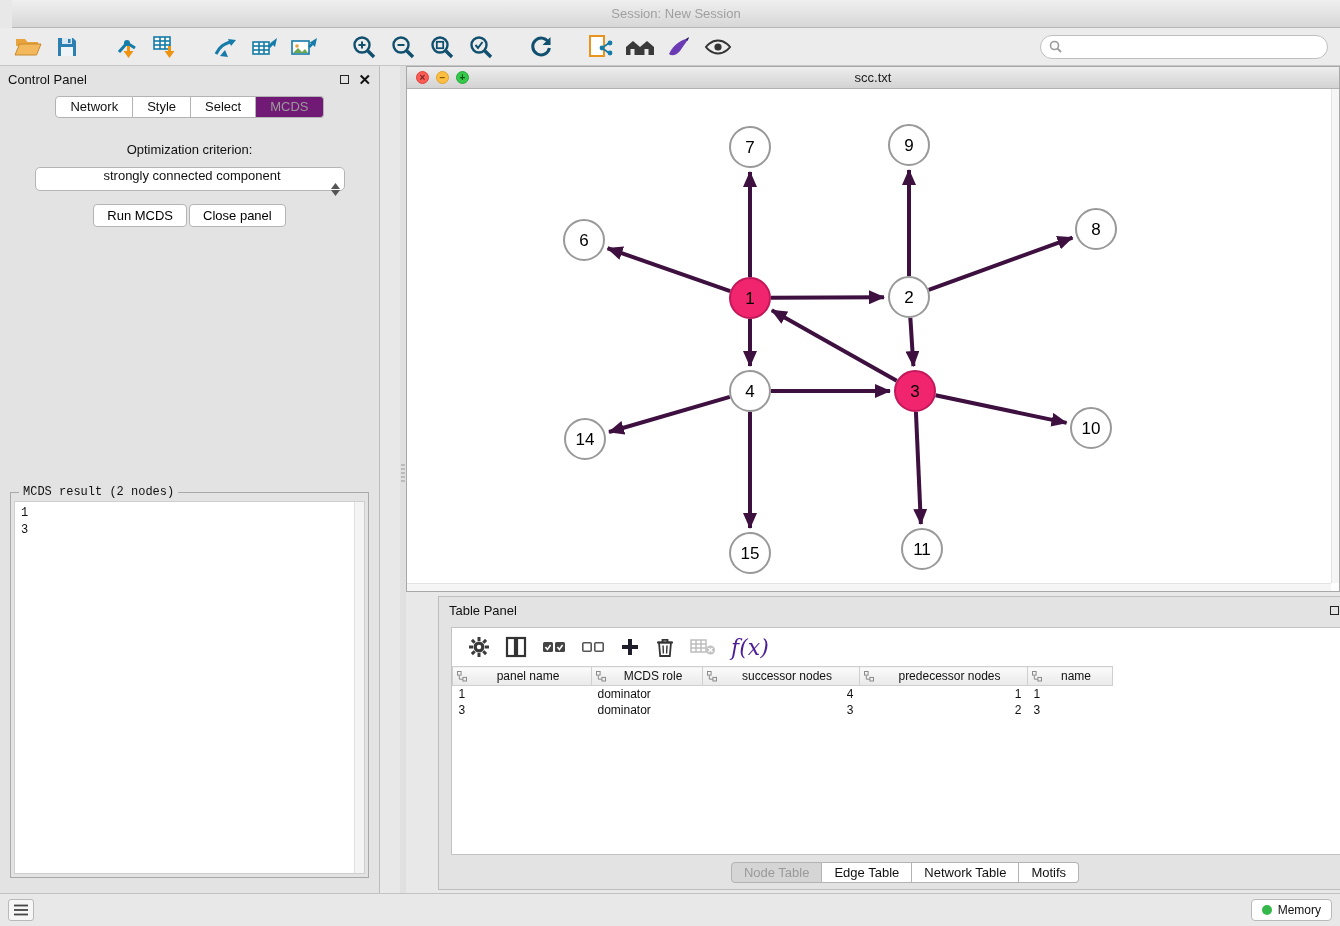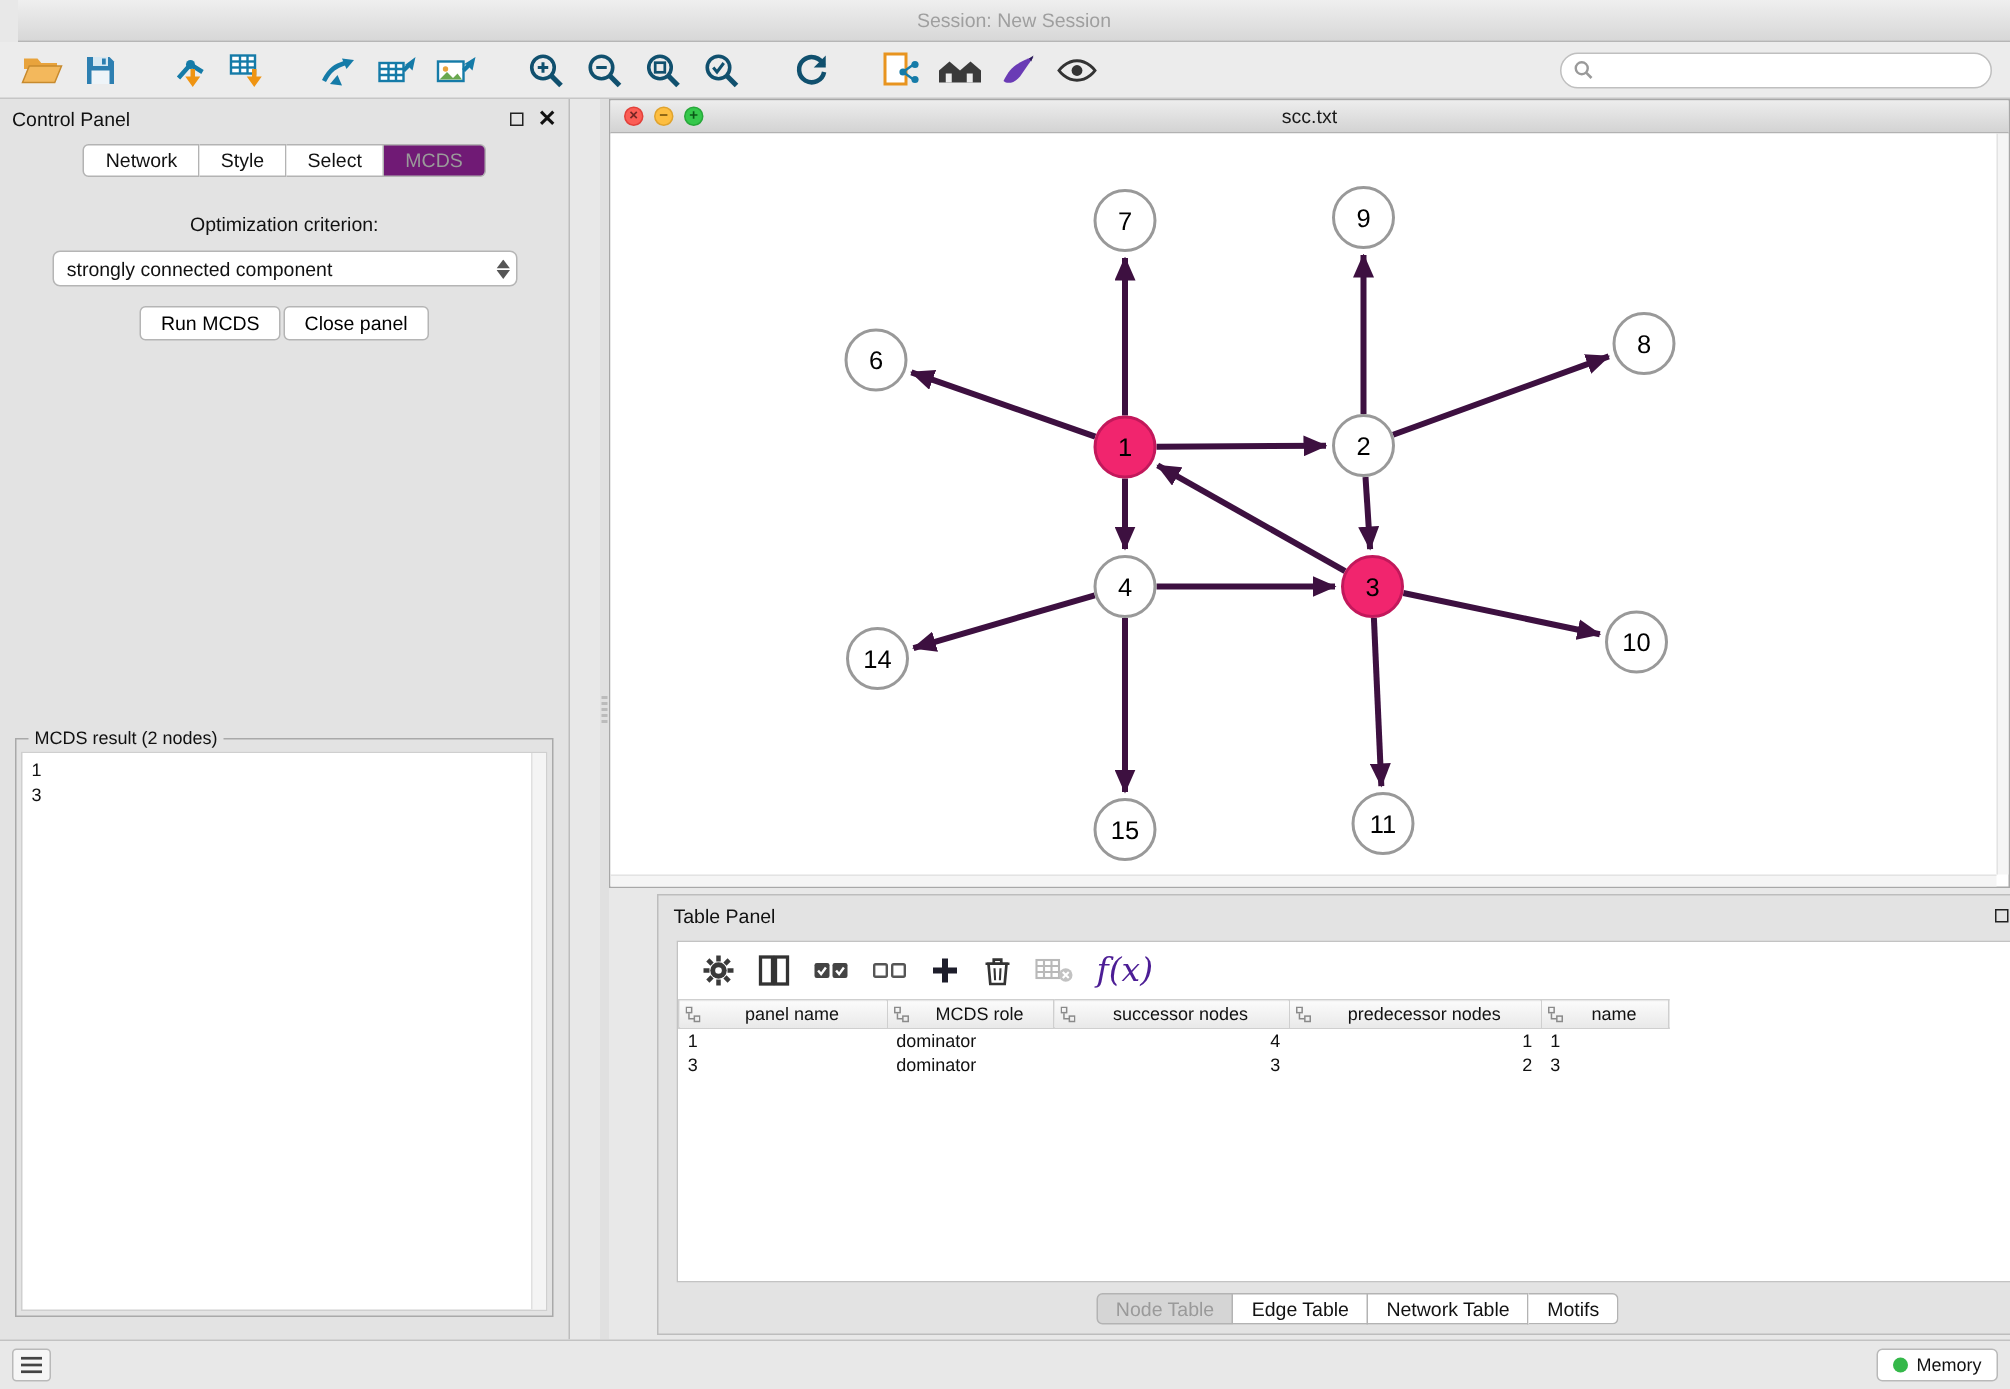--- a/index.html
+++ b/index.html
@@ -48,31 +48,32 @@
     height:22px; line-height:20px; padding:0 14px; background:#fff;
     border:1px solid #b3b3b3; border-left:none; font-size:13px; text-align:center;
   }
   .cp-tab:first-child { border-left:1px solid #b3b3b3; border-radius:4px 0 0 4px; }
   .cp-tab:last-child { border-radius:0 4px 4px 0; }
   .cp-tab.active { background:#701a75; color:#9a9a9a; }
   .cp-opt-label { text-align:center; margin-top:24px; font-size:13px; }
   .cp-select {
     width:310px; height:24px; margin:10px auto 0 auto; background:#fff;
     border:1px solid #b5b5b5; border-radius:5px; display:flex; align-items:center;
-    padding:0 4px 0 9px; font-size:13px;
+    padding:0 4px 0 9px; font-size:13px;flex-direction:column;
   }
   .cp-select .stepper { margin-left:auto; display:flex; flex-direction:column; gap:1px; align-items:center; }
   .cp-buttons { display:flex; justify-content:center; gap:2px; margin-top:13px; }
   .cp-btn {
     height:23px; padding:0 13px; background:#fff; border:1px solid #b5b5b5;
     border-radius:4px; font-size:13px; line-height:21px;
   }
   .result-group {
     position:absolute; left:10px; right:10px; top:426px; height:386px;
     border:1px solid #a9a9a9;
+    font-family:Liberation Mono, monospace;
   }
   .result-legend {
     position:absolute; top:-8px; left:8px; background:#e3e3e3; padding:0 4px; font-size:12px;
   }
   .result-area {
     position:absolute; left:3px; right:3px; top:8px; bottom:3px; background:#fff;
     border:1px solid #cfcfcf; font-size:12px; line-height:17px; padding:3px 6px;
   }
   .result-scroll {
     position:absolute; top:0; right:0; bottom:0; width:10px;

